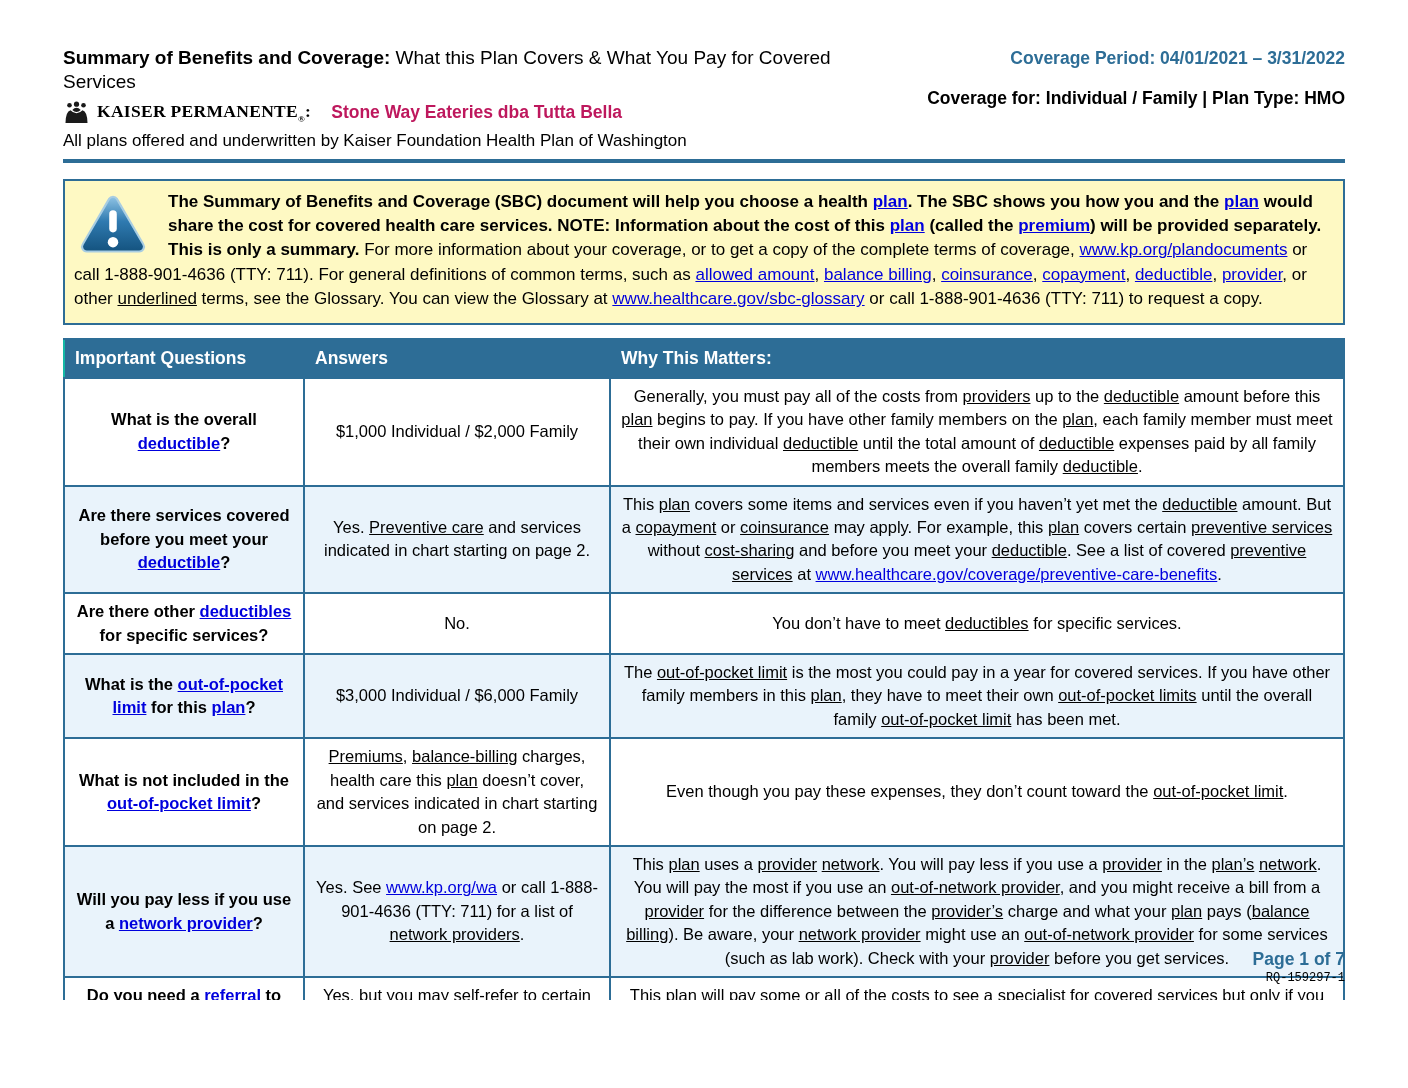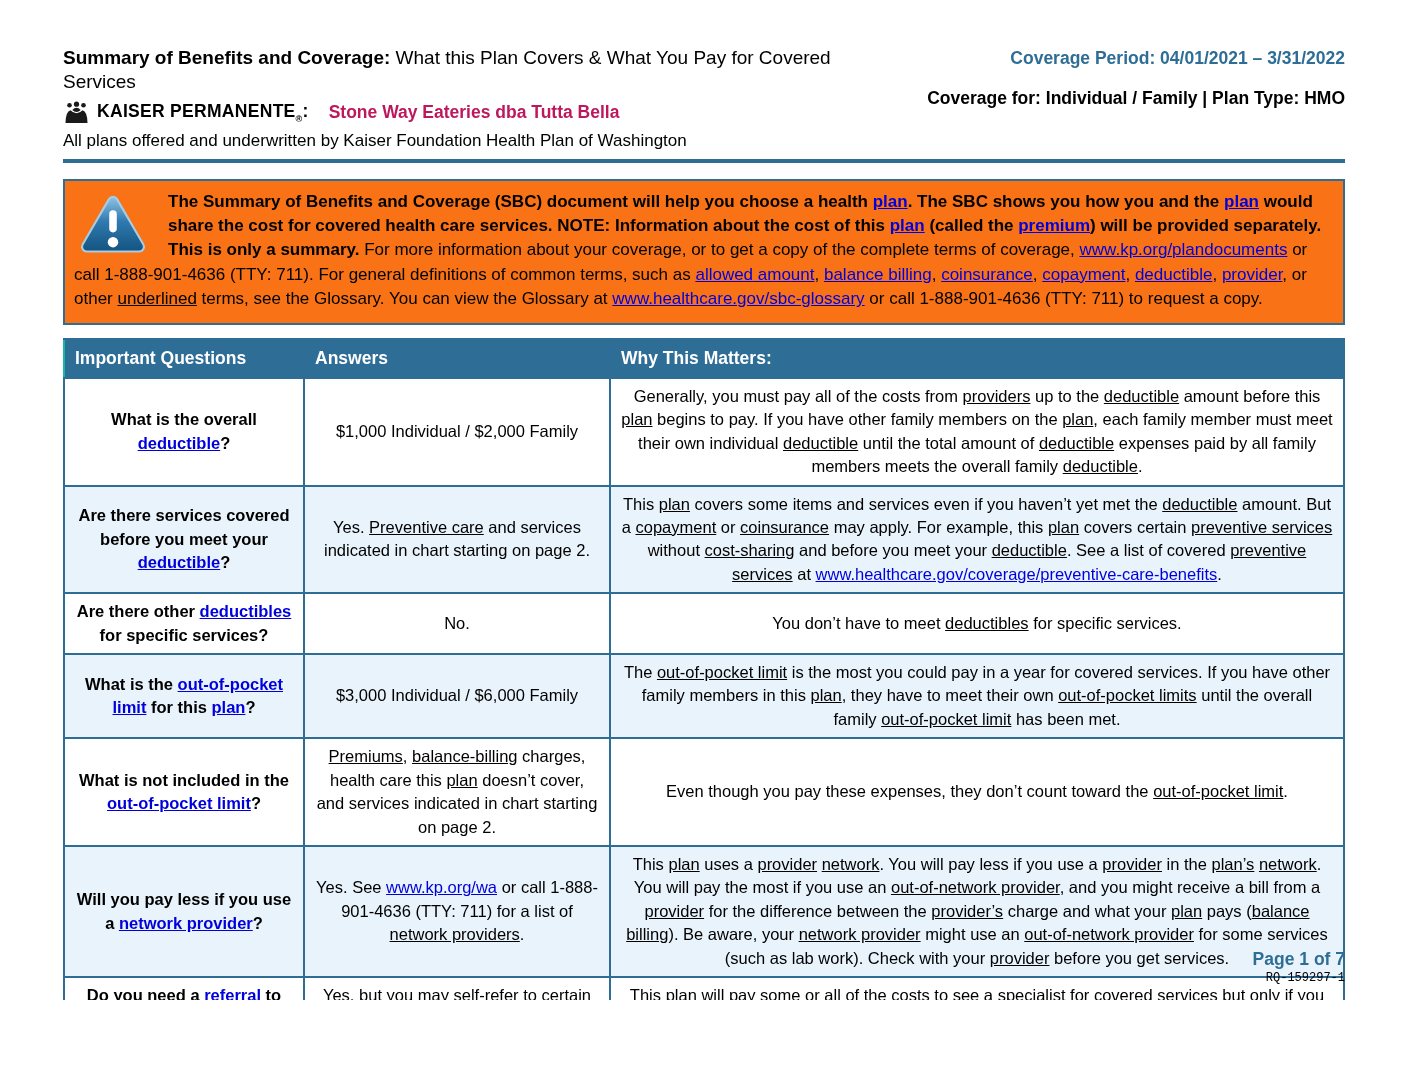--- a/index.html
+++ b/index.html
@@ -8,31 +8,31 @@
     padding:46px 63px 0 63px;background:#fff;color:#000;
     font-family:"Liberation Sans","DejaVu Sans",sans-serif;
   }
   
   .hdr{display:flex;justify-content:space-between;align-items:flex-start;}
   .hdr-left{width:815px;}
   .doc-title{font-size:19px;line-height:1.25;}
   .doc-title .t-bold{font-weight:bold;}
   .brand-line{display:flex;align-items:center;margin-top:7px;font-size:17.5px;white-space:nowrap;}
   .kp-logo{width:27px;height:24px;margin-right:7px;flex:0 0 auto;}
-  .brand{font-weight:bold;letter-spacing:0.3px;}
+  .brand{font-weight:bold;letter-spacing:0.3px;font-family:Liberation Serif, serif;}
   .brand-reg{font-size:9px;vertical-align:sub;}
   .client{color:#be185d;font-weight:bold;margin-left:20px;}
   .subtitle{font-size:17px;margin-top:6px;}
   .hdr-right{text-align:right;padding-top:2px;}
   .cov-period{color:#2d6d96;font-weight:bold;font-size:17.5px;}
   .cov-for{font-weight:bold;font-size:17.5px;margin-top:19px;}
   .rule{height:4px;background:#2d6d96;margin-top:8px;}
   
   .notice{
-    margin-top:16px;border:2px solid #2d6d96;background:#f97316;
+    margin-top:16px;border:2px solid #2d6d96;background:#fef9c3;
     padding:9px 13px 11px 9px;font-size:17px;line-height:1.44;overflow:hidden;
   }
   .warn{float:left;width:68px;height:63px;margin:3px 21px 4px 5px;}
   
   .seg-t{}
   .seg-b{font-weight:bold;}
   .seg-u{text-decoration:underline;}
   .seg-l{color:#0000dd;text-decoration:underline;cursor:pointer;}
   .seg-bl{color:#0000dd;text-decoration:underline;font-weight:bold;cursor:pointer;}
   

